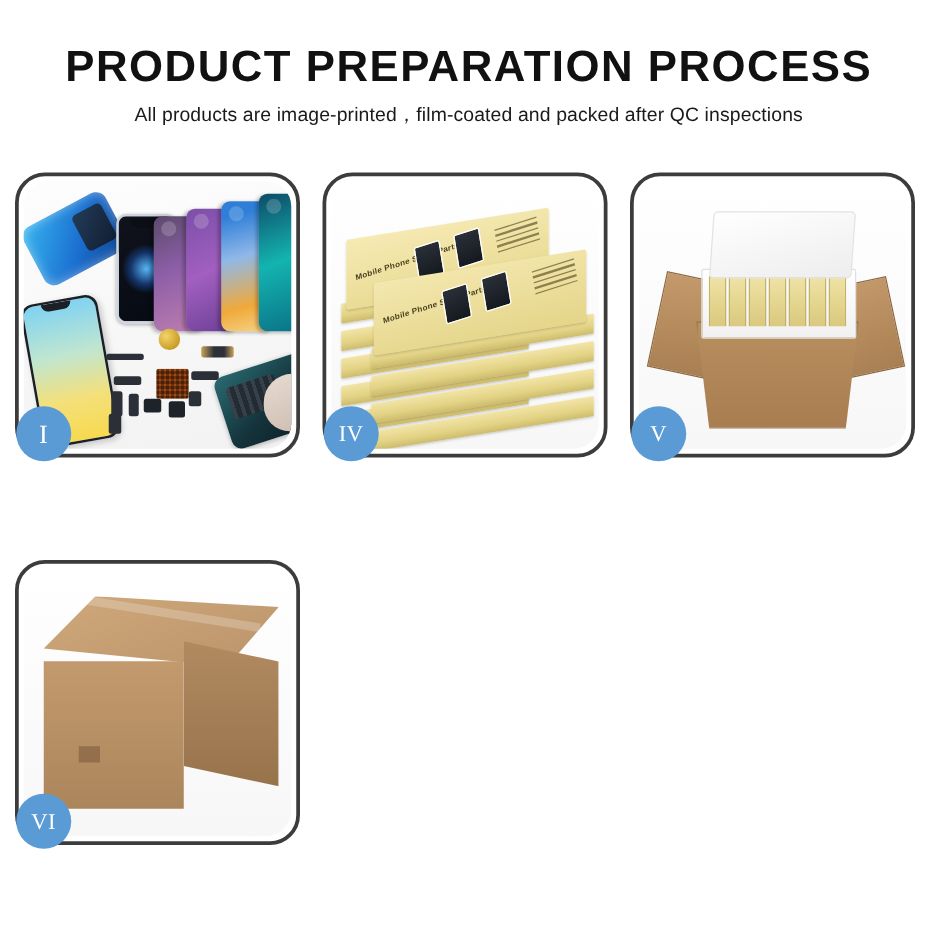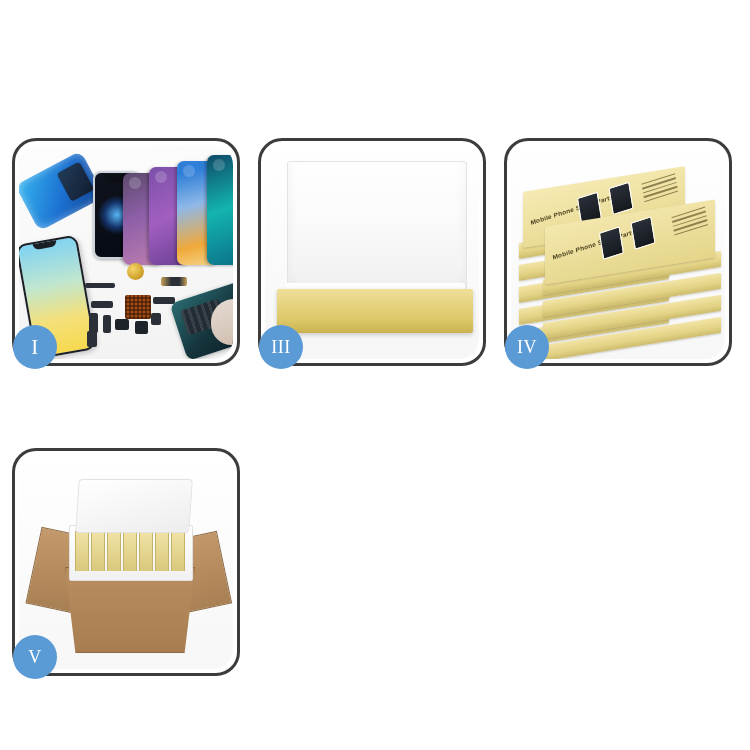--- a/index.html
+++ b/index.html
@@ -357,20 +357,22 @@
   .bb-tab {
     position: absolute; width: 17px; height: 13px;
     background: rgba(120,88,56,.55);
   }
   .bb-tab.t1 { left: 28px; top: 68px; }
 </style>
 </head>
 <body>
 
 <div id="header">
+  <div id="page-title">PRODUCT PREPARATION PROCESS</div>
+  <div id="page-subtitle">All products are image-printed，film-coated and packed after QC inspections</div>
 </div>
 
 <div id="panel-grid">
 
   <div class="panel">
     <div class="panel-photo p1-bg">
       <div class="film"></div>
       <div class="glass"></div>
 
       <div class="fan">
@@ -396,29 +398,20 @@
         <div class="pt" style="left:66px;top:52px;width:10px;height:12px;"></div>
         <div class="pt" style="left:2px;top:70px;width:10px;height:16px;"></div>
         <div class="housing"></div>
         <div class="hand"></div>
       </div>
     </div>
     <div class="badge">I</div>
   </div>
 
 
-  <div class="panel">
-    <div class="panel-photo p3-bg">
-      <div class="tray-lid"></div>
-      <div class="tray-foam"></div>
-      <div class="tray-fill"></div>
-      <div class="tray-base"></div>
-    </div>
-    <div class="badge small">III</div>
-  </div>
 
   <div class="panel">
     <div class="panel-photo p4-bg">
       <div class="stack">
         <div class="sbox slab left" style="top:150px;"></div>
         <div class="sbox slab left" style="top:128px;"></div>
         <div class="sbox slab left" style="top:106px;"></div>
         <div class="sbox slab left" style="top:84px;"></div>
         <div class="sbox slab left" style="top:62px;"></div>
 
@@ -476,14 +469,29 @@
           <span class="ib"></span>
           <span class="ib"></span>
           <span class="ib"></span>
         </div>
         <div class="foam-lid"></div>
       </div>
     </div>
     <div class="badge small">V</div>
   </div>
 
+  <div class="panel">
+    <div class="panel-photo p6-bg">
+      <div class="big-box">
+        <div class="bb-top">
+          <div class="bb-seam"></div>
+        </div>
+        <div class="bb-side"></div>
+        <div class="bb-front">
+          <div class="bb-tab t1"></div>
+
+        </div>
+      </div>
+    </div>
+    <div class="badge small">VI</div>
+  </div>
 
 </div>
 
 </body></html>

